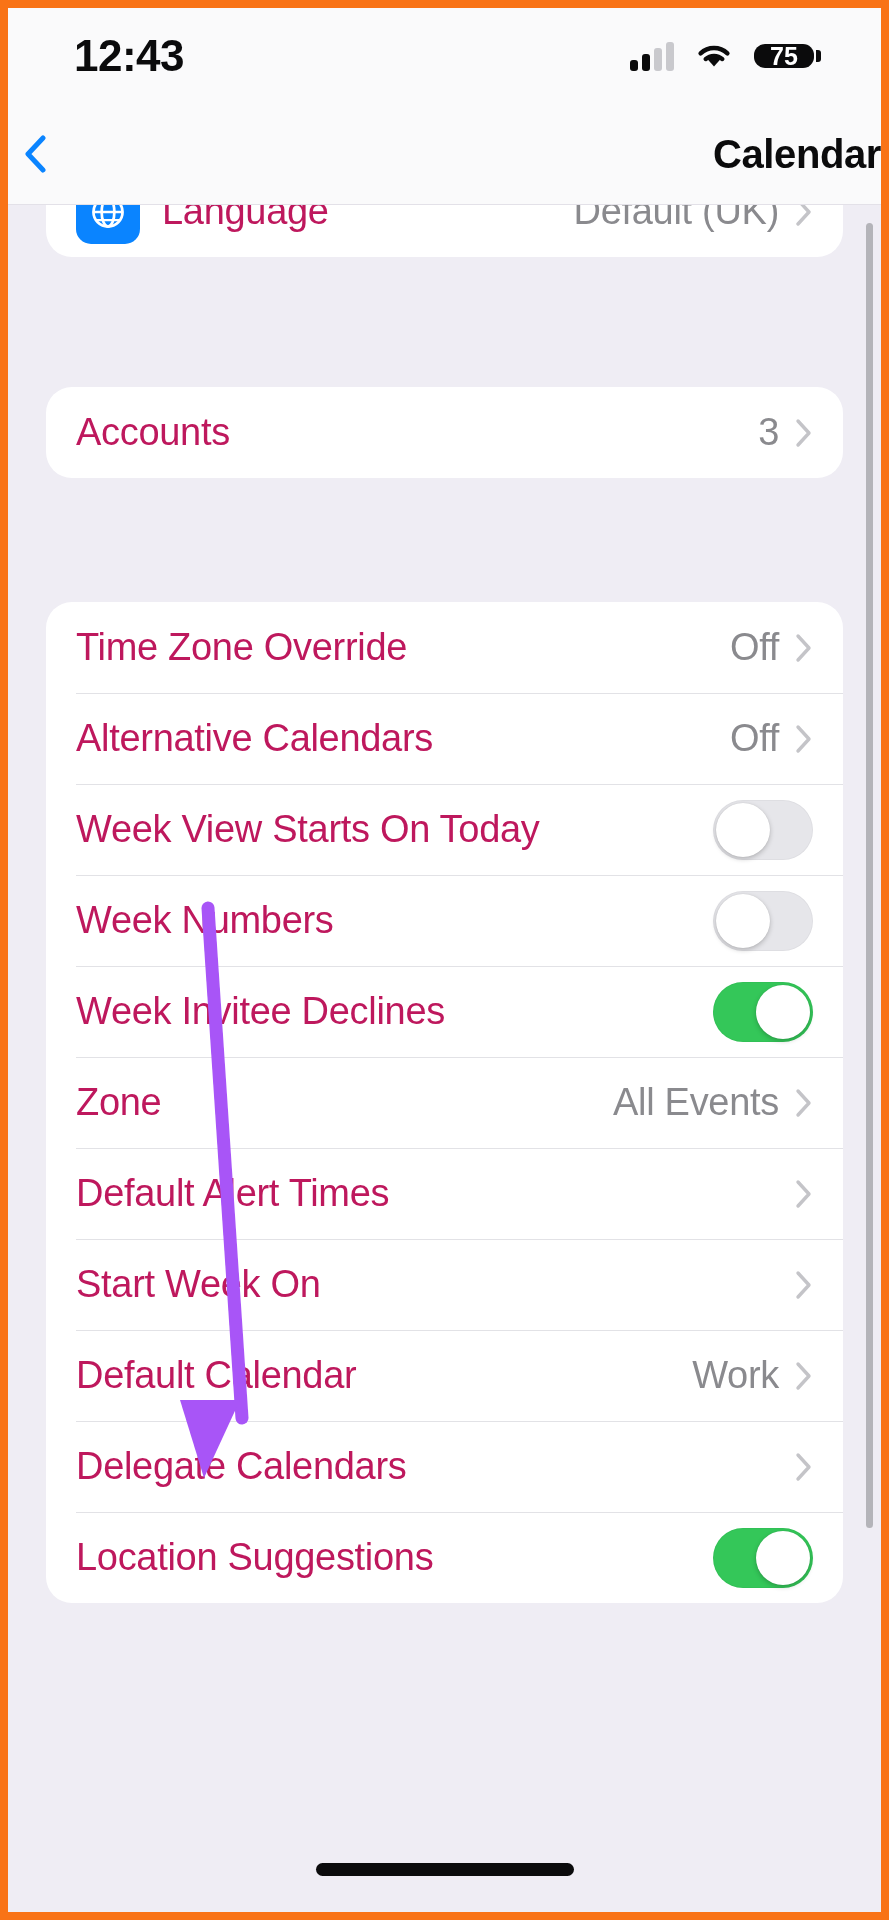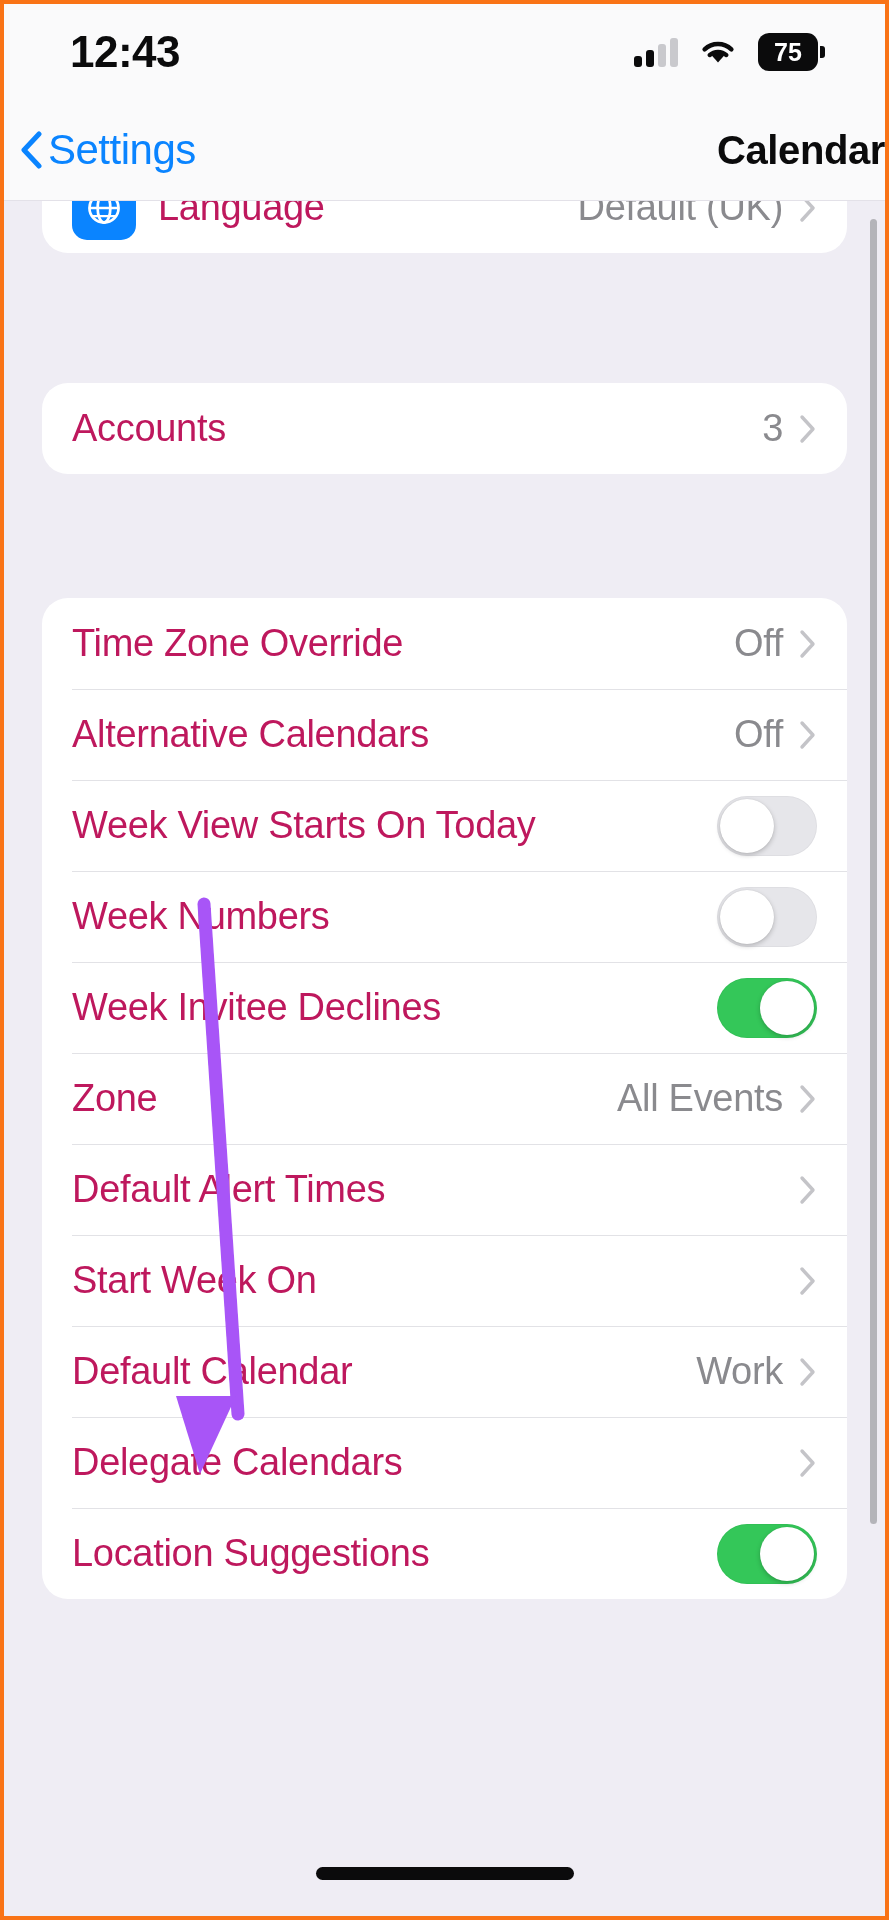--- a/index.html
+++ b/index.html
@@ -6,21 +6,21 @@
   html, body {
     width: 889px; height: 1920px;
     background: #ffffff;
     font-family: "Liberation Sans", sans-serif;
     overflow: hidden;
   }
   #phone {
     position: relative;
     width: 889px; height: 1920px;
     background: #EFEDF4;
-    border: 4px solid #f97316;
+    border: 8px solid #f97316;
     overflow: hidden;
   }
 
   
   #statusbar {
     position: absolute; top: 0; left: 0; right: 0; height: 96px;
     background: #FAFAFB;
     display: flex; align-items: center; justify-content: space-between;
     padding: 0 60px 0 66px;
   }
@@ -33,21 +33,21 @@
   .signal span { width: 8px; border-radius: 3px; background: #0B0B0C; }
   .signal span:nth-child(1) { height: 11px; }
   .signal span:nth-child(2) { height: 17px; }
   .signal span:nth-child(3) { height: 23px; background: #C9C9CD; }
   .signal span:nth-child(4) { height: 29px; background: #C9C9CD; }
   .wifi { width: 40px; height: 30px; }
   .battery-wrap { display: flex; align-items: center; }
   .battery {
     background: #0B0B0C; color: #fff;
     border-radius: 11px;
-    min-width: 60px; height: 38px;
+    min-width: 60px; height: 24px;
     display: flex; align-items: center; justify-content: center;
     font-size: 25px; font-weight: 700; letter-spacing: 0px;
     padding: 0 0;
   }
   .battery-nub {
     width: 5px; height: 12px; background: #0B0B0C;
     border-radius: 0 3px 3px 0; margin-left: 2px;
   }
 
   
@@ -188,21 +188,20 @@
         <div class="battery-nub"></div>
       </div>
     </div>
   </div>
 
   <div id="navbar">
     <div id="back-btn">
       <svg class="chev" viewBox="0 0 22 38">
         <path d="M19 3 L4 19 L19 35" stroke="#0A84FF" stroke-width="5" fill="none" stroke-linecap="round" stroke-linejoin="round"></path>
       </svg>
-      <span id="back-label">Settings</span>
     </div>
     <div id="nav-title">Calendar</div>
   </div>
 
   <div id="content">
 
     <div id="group-top">
       <div class="row">
         <div class="row-icon">
           <svg viewBox="0 0 44 44" width="40" height="40">

